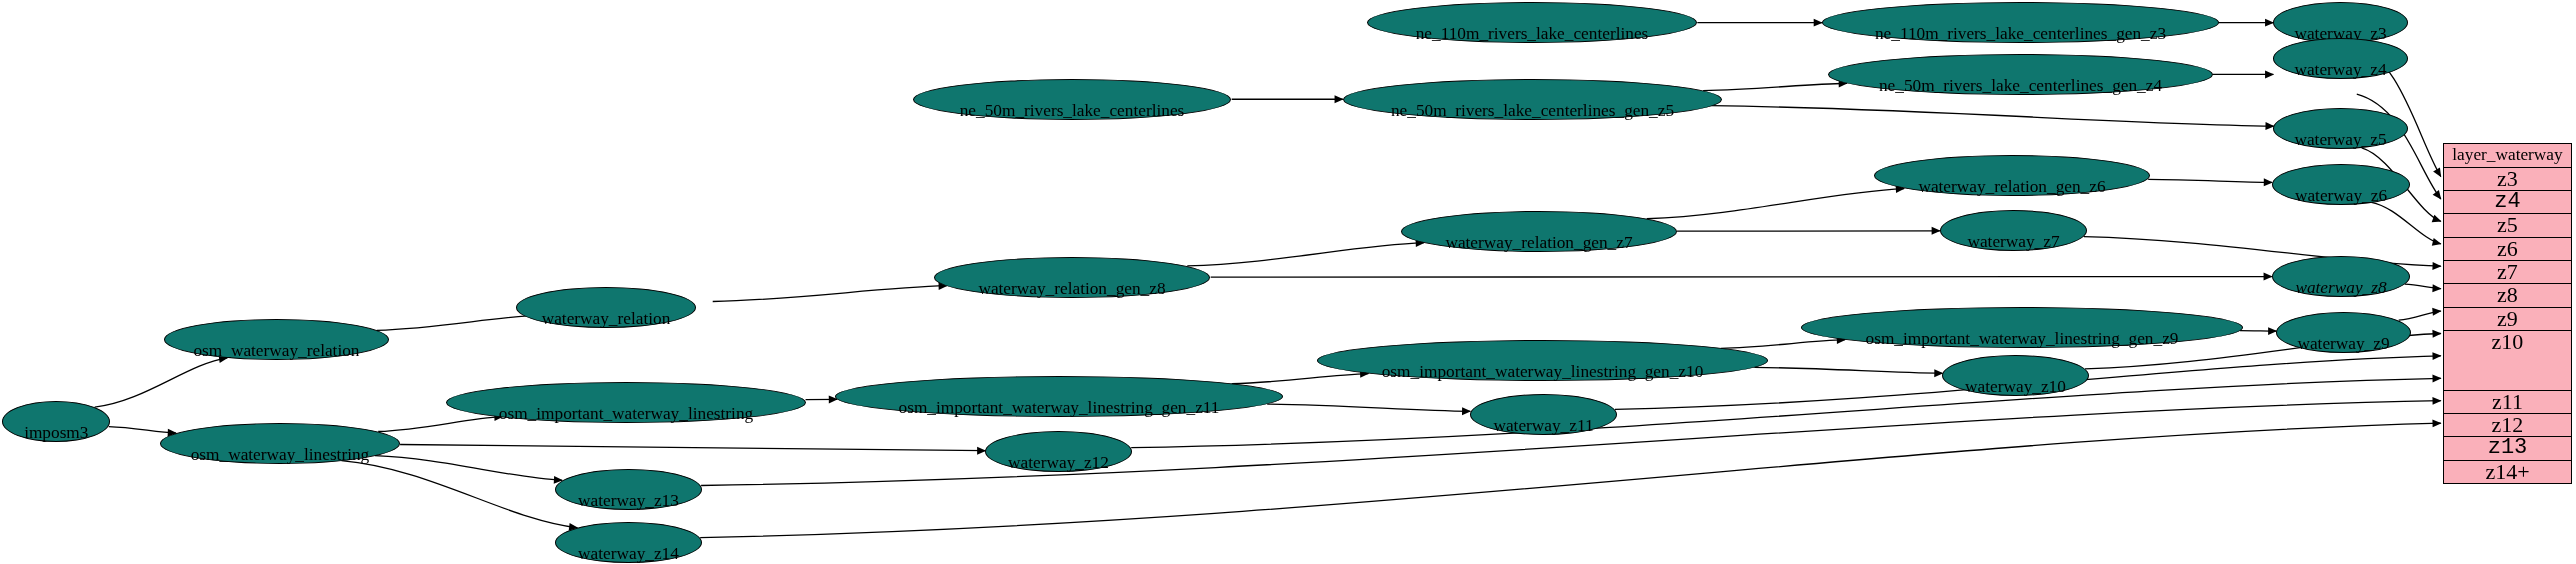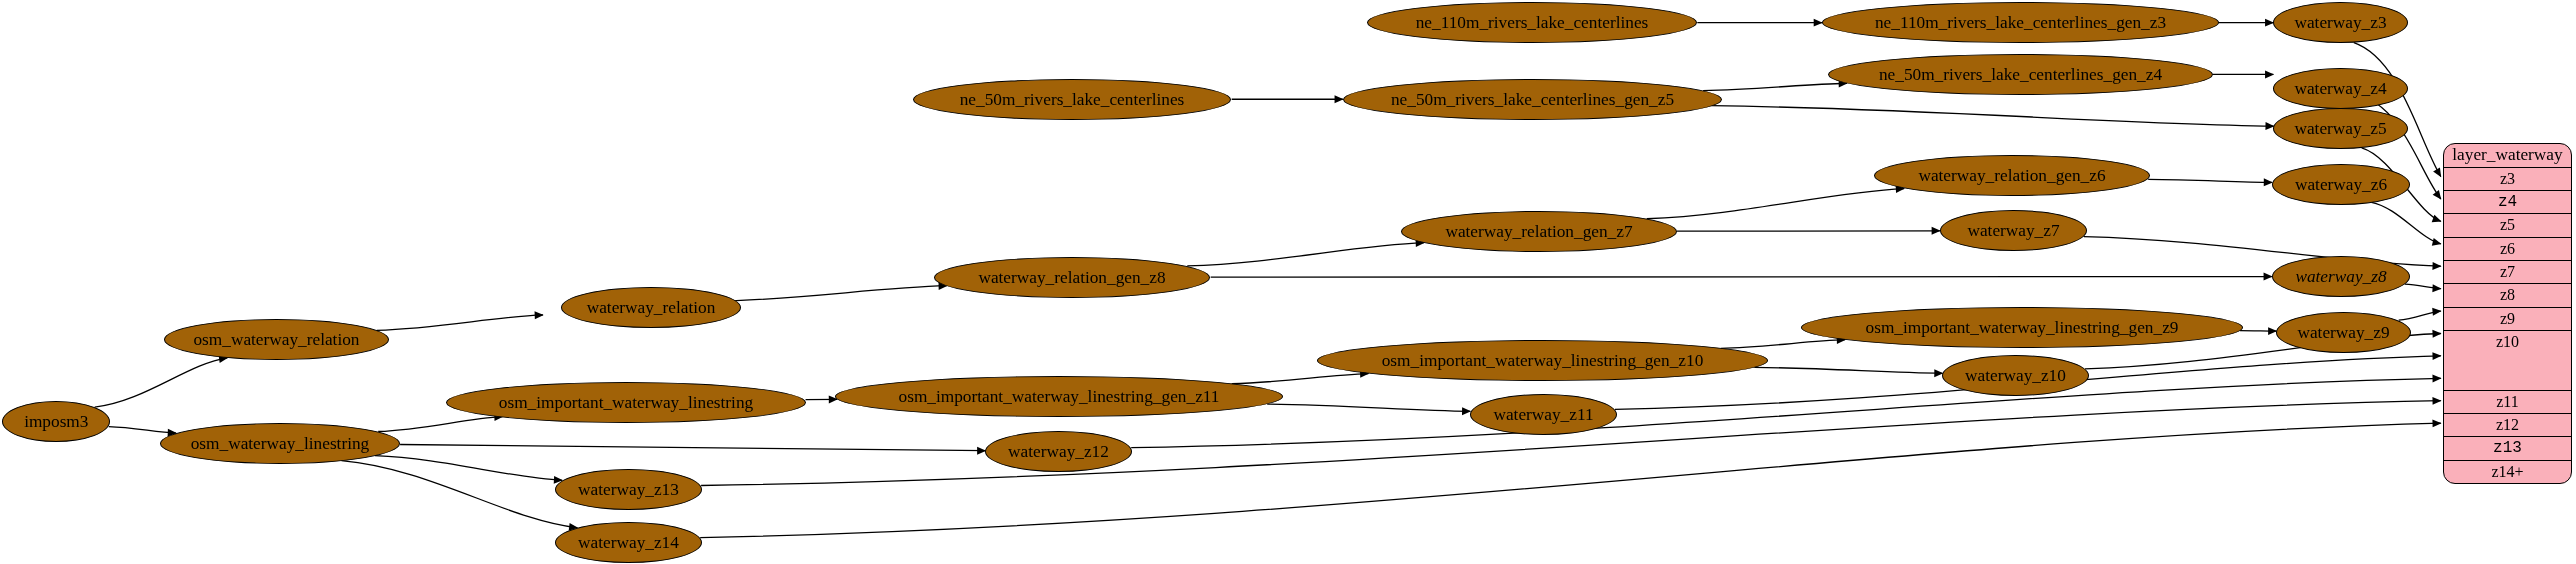--- a/index.html
+++ b/index.html
@@ -19,48 +19,48 @@
   .edge {
     fill: none;
     stroke: #000000;
     stroke-width: 1.7;
   }
   .node {
     position: absolute;
     box-sizing: border-box;
     border: 1.2px solid #000000;
     border-radius: 50%;
-    background: #a16207;
+    background: #0f766e;
     display: flex;
-    align-items: center;
+    align-items: flex-end;
     justify-content: center;
   }
   .node-label {
     font-size: 17.3px;
     color: #000000;
     white-space: nowrap;
     line-height: 1;
   }
   .record-table {
     position: absolute;
     box-sizing: border-box;
     border: 1.3px solid #000000;
-    border-radius: 12px;
+    border-radius: 0;
     overflow: hidden;
     background: #fab0ba;
     text-align: center;
     color: #000000;
   }
   .table-header {
     font-size: 17.3px;
     white-space: nowrap;
   }
   .table-row {
     border-top: 1.2px solid #000000;
-    font-size: 16px;
+    font-size: 22px;
     white-space: nowrap;
   }
 </style>
 </head>
 <body>
 
 <div class="canvas">
   <svg id="edge-layer" xmlns="http://www.w3.org/2000/svg" viewBox="0 0 3430 752">
     <defs>
       <marker id="arrow" viewBox="0 0 10 10" refX="9.2" refY="5" markerUnits="userSpaceOnUse" markerWidth="14" markerHeight="12" orient="auto">
@@ -109,21 +109,21 @@
   <div id="node-layer">
       <div class="node" style="left: 2.3px; top: 401px; width: 108px; height: 41px;">
         <span class="node-label">imposm3</span>
       </div>
       <div class="node" style="left: 164px; top: 319px; width: 225px; height: 41px;">
         <span class="node-label">osm_waterway_relation</span>
       </div>
       <div class="node" style="left: 160px; top: 423px; width: 240px; height: 41px;">
         <span class="node-label">osm_waterway_linestring</span>
       </div>
-      <div class="node" style="left: 561px; top: 287px; width: 180px; height: 41px;">
+      <div class="node" style="left: 516px; top: 287px; width: 180px; height: 41px;">
         <span class="node-label">waterway_relation</span>
       </div>
       <div class="node" style="left: 446px; top: 382px; width: 360px; height: 41px;">
         <span class="node-label">osm_important_waterway_linestring</span>
       </div>
       <div class="node" style="left: 555px; top: 469px; width: 147px; height: 41px;">
         <span class="node-label">waterway_z13</span>
       </div>
       <div class="node" style="left: 555px; top: 522px; width: 147px; height: 41px;">
         <span class="node-label">waterway_z14</span>
@@ -169,21 +169,21 @@
       </div>
       <div class="node" style="left: 1801px; top: 307px; width: 442px; height: 41px;">
         <span class="node-label">osm_important_waterway_linestring_gen_z9</span>
       </div>
       <div class="node" style="left: 1942px; top: 355px; width: 147px; height: 41px;">
         <span class="node-label">waterway_z10</span>
       </div>
       <div class="node" style="left: 2273px; top: 2.3px; width: 135px; height: 41px;">
         <span class="node-label">waterway_z3</span>
       </div>
-      <div class="node" style="left: 2273px; top: 68px; width: 135px; height: 41px;">
+      <div class="node" style="left: 2273px; top: 38px; width: 135px; height: 41px;">
         <span class="node-label">waterway_z4</span>
       </div>
       <div class="node" style="left: 2273px; top: 108px; width: 135px; height: 41px;">
         <span class="node-label">waterway_z5</span>
       </div>
       <div class="node" style="left: 2272px; top: 164px; width: 138px; height: 41px;">
         <span class="node-label">waterway_z6</span>
       </div>
       <div class="node" style="left: 2272px; top: 256px; width: 138px; height: 41px; font-style: italic;">
         <span class="node-label">waterway_z8</span>

